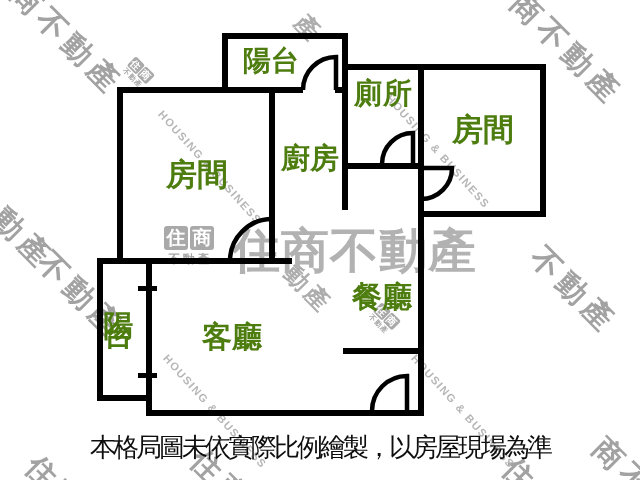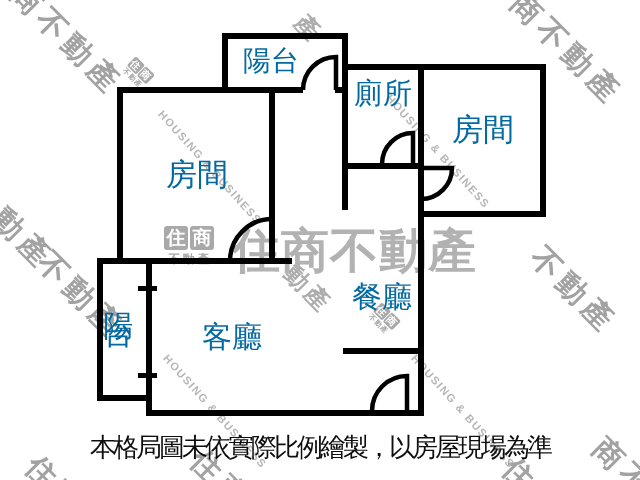--- a/index.html
+++ b/index.html
@@ -41,22 +41,22 @@
     position:absolute;width:34px;transform:rotate(45deg);transform-origin:center;
   }
   .diamond .lockup-sq{width:13px;height:13px;font-size:10px;line-height:13px;border-radius:2px;}
   .diamond .lockup-row{gap:1px;justify-content:center;}
   .diamond .lockup-sub{font-size:7px;letter-spacing:1px;margin-top:0;}
   
   .plan-layer{position:absolute;inset:0;z-index:2;}
   
   .label-layer{position:absolute;inset:0;z-index:3;}
   .room-label{
-    position:absolute;color:#0369a1;white-space:nowrap;line-height:1.05;
-    font-weight:400;
+    position:absolute;color:#4d7c0f;white-space:nowrap;line-height:1.05;
+    font-weight:700;
   }
   .vertical{writing-mode:vertical-rl;letter-spacing:5px;}
   .caption{
     position:absolute;left:0;top:430px;width:640px;text-align:center;
     color:#0e0e0e;font-size:26px;letter-spacing:-3px;white-space:nowrap;
   }
 </style>
 </head>
 <body>
 
@@ -133,20 +133,21 @@
       <path d="M230 261 A42 42 0 0 1 272 219" fill="none" stroke="#000000" stroke-width="4.5"></path>
       <path d="M413 164 V133 A31 31 0 0 0 382 164" fill="none" stroke="#000000" stroke-width="4.5"></path>
       <path d="M421 168 H452 A31 31 0 0 1 421 199" fill="none" stroke="#000000" stroke-width="4.5"></path>
       <path d="M407 411 V376 A35 35 0 0 0 372 411" fill="none" stroke="#000000" stroke-width="4.5"></path>
     </svg>
   </div>
 
   <div class="label-layer">
     <div class="room-label" style="left:243px;top:46px;font-size:28px">陽台</div>
     <div class="room-label" style="left:166px;top:159px;font-size:31px">房間</div>
+    <div class="room-label" style="left:281px;top:143px;font-size:29px">廚房</div>
     <div class="room-label" style="left:354px;top:78px;font-size:29px">廁所</div>
     <div class="room-label" style="left:452px;top:114px;font-size:31px">房間</div>
     <div class="room-label" style="left:202px;top:321px;font-size:30px">客廳</div>
     <div class="room-label" style="left:352px;top:281px;font-size:30px">餐廳</div>
     <div class="room-label vertical" style="left:103px;top:289px;font-size:30px">陽台</div>
     <div class="caption">本格局圖未依實際比例繪製，以房屋現場為準</div>
   </div>
 
 </div>
 

